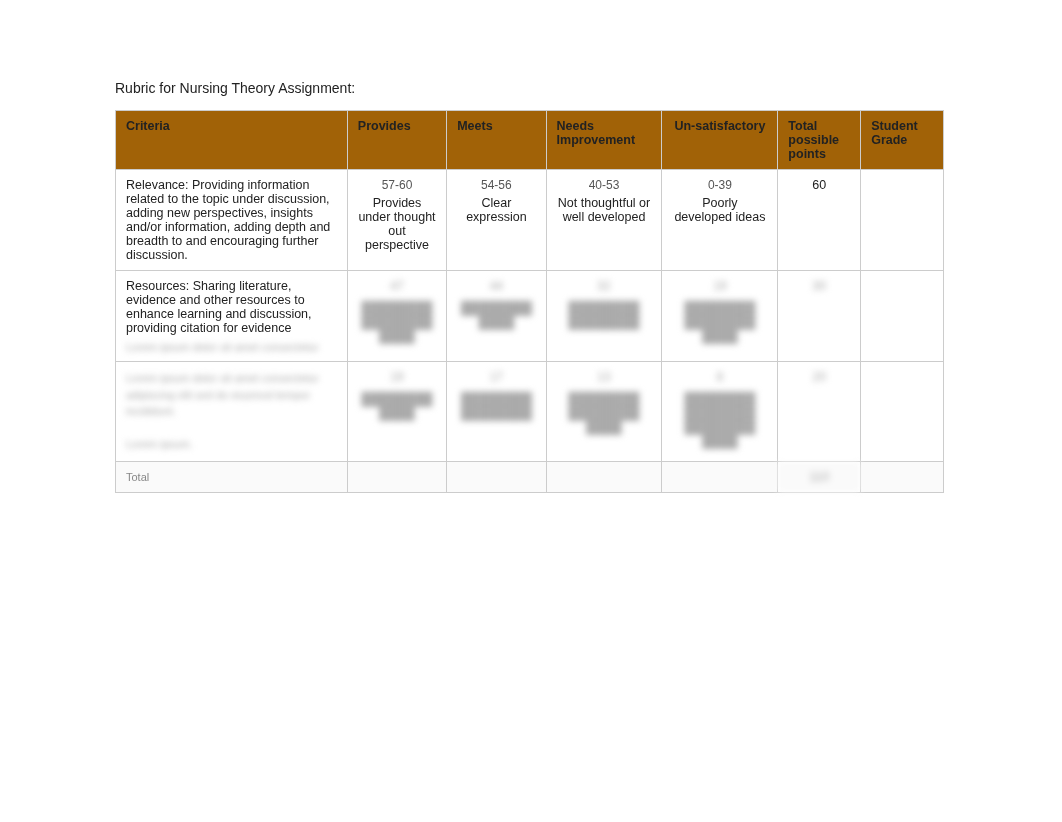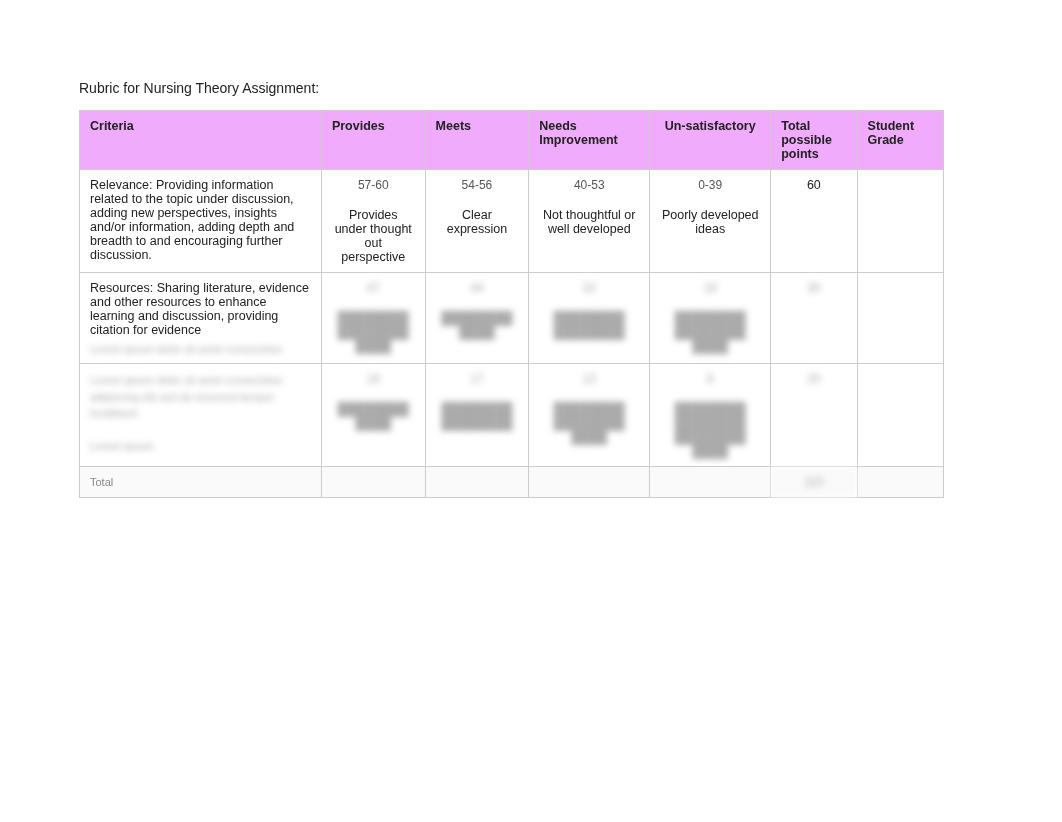--- a/index.html
+++ b/index.html
@@ -5,55 +5,55 @@
     * { box-sizing: border-box; margin: 0; padding: 0; }
     body {
       background: #fff;
       font-family: Arial, sans-serif;
       font-size: 13px;
       color: #222;
     }
     .page {
       width: 1024px;
       min-height: 822px;
-      padding: 80px 80px 40px 79px;
+      padding: 80px 80px 40px 115px;
     }
     .page-title {
       font-size: 14px;
       margin-bottom: 14px;
       font-weight: normal;
     }
     table {
       width: 100%;
       border-collapse: collapse;
       border: 1px solid #ccc;
     }
     th, td {
       border: 1px solid #ccc;
       padding: 8px 10px;
       vertical-align: top;
       font-size: 12.5px;
     }
     thead th {
-      background: #f0abfc;
+      background: #a16207;
       font-weight: bold;
       text-align: left;
     }
     .col-criteria { width: 28%; }
     .col-exceeds { width: 12%; }
     .col-meets { width: 12%; }
     .col-needs { width: 14%; }
     .col-unsat { width: 14%; text-align: center; }
     .col-total { width: 10%; }
     .col-grade { width: 10%; }
     .score-label {
       text-align: center;
       font-size: 12px;
       color: #555;
-      margin-bottom: 16px;
+      margin-bottom: 4px;
     }
     .cell-center {
       text-align: center;
     }
     .blurred {
       filter: blur(3px);
       color: #aaa;
       user-select: none;
     }
     .row-total td {

